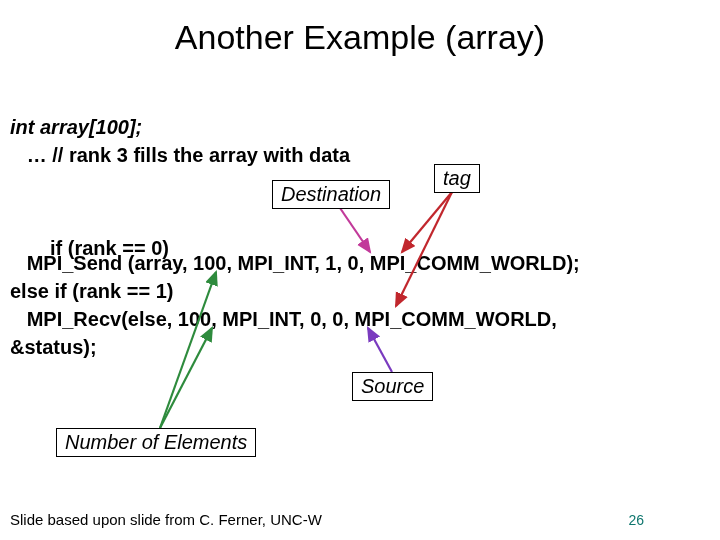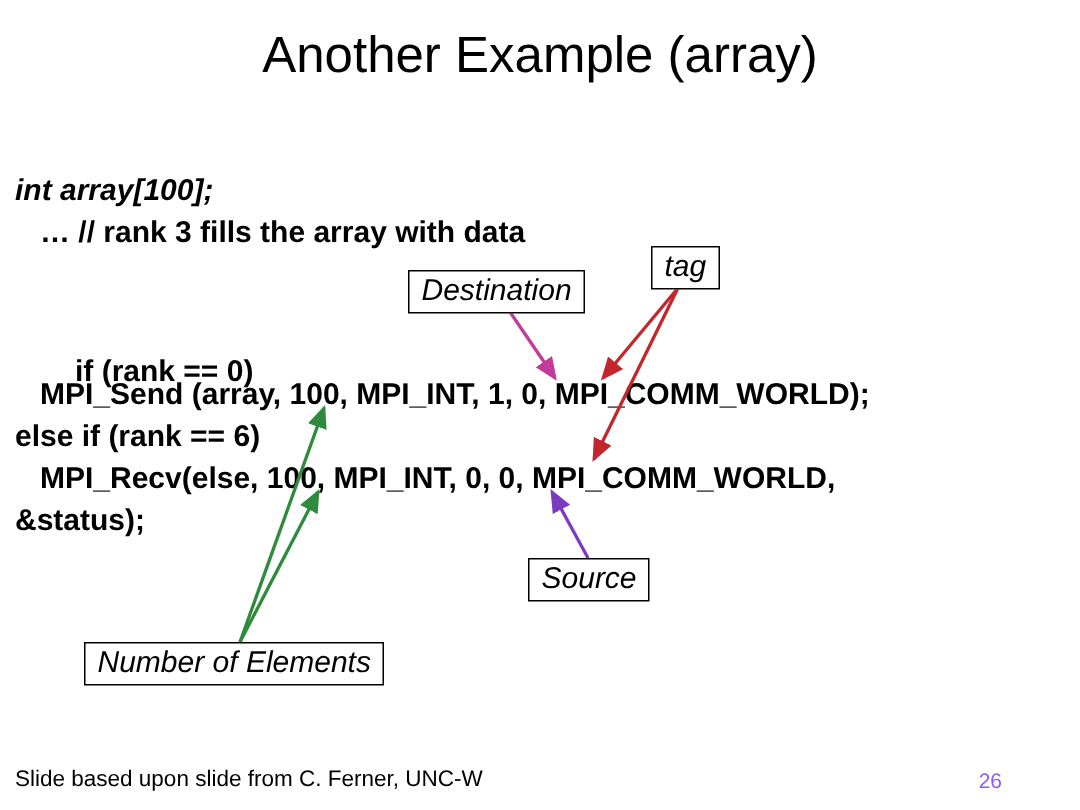--- a/index.html
+++ b/index.html
@@ -44,24 +44,24 @@
   }
   .footer {
     position: absolute;
     left: 10px;
     bottom: 12px;
     font-size: 15px;
     color: #000;
   }
   .pagenum {
     position: absolute;
-    right: 0;
+    right: 24px;
     bottom: 12px;
     font-size: 14px;
-    color: #8b5cf6;
+    color: #0f766e;
   }
   svg.arrows {
     position: absolute;
     top: 0;
     left: 0;
     width: 720px;
     height: 540px;
     z-index: 2;
     pointer-events: none;
   }
@@ -70,21 +70,21 @@
 <body>
 
 <div class="slide">
 
   <div class="title">Another Example (array)</div>
 
   <div class="code-line" style="top:116px; left:10px;font-style:italic;">int array[100];</div>
   <div class="code-line" style="top:144px; left:10px;">   … // rank 3 fills the array with data</div>
   <div class="code-line" style="top:237px; left:10px;margin-left:40px;">if (rank == 0)</div>
   <div class="code-line" style="top:252px; left:10px;text-align:right;">   MPI_Send (array, 100, MPI_INT, 1, 0, MPI_COMM_WORLD);</div>
-  <div class="code-line" style="top:280px; left:10px;">else if (rank == 6)</div>
+  <div class="code-line" style="top:280px; left:10px;">else if (rank == 1)</div>
   <div class="code-line" style="top:308px; left:10px;">   MPI_Recv(else, 100, MPI_INT, 0, 0, MPI_COMM_WORLD,</div>
   <div class="code-line" style="top:336px; left:10px;">&amp;status);</div>
 
   <div class="label-box" style="top:180px; left:272px;font-style:italic;">Destination</div>
   <div class="label-box" style="top:164px; left:434px;">tag</div>
   <div class="label-box" style="top:428px; left:56px;">Number of Elements</div>
   <div class="label-box" style="top:372px; left:352px;">Source</div>
 
   <svg class="arrows">
     <defs>

